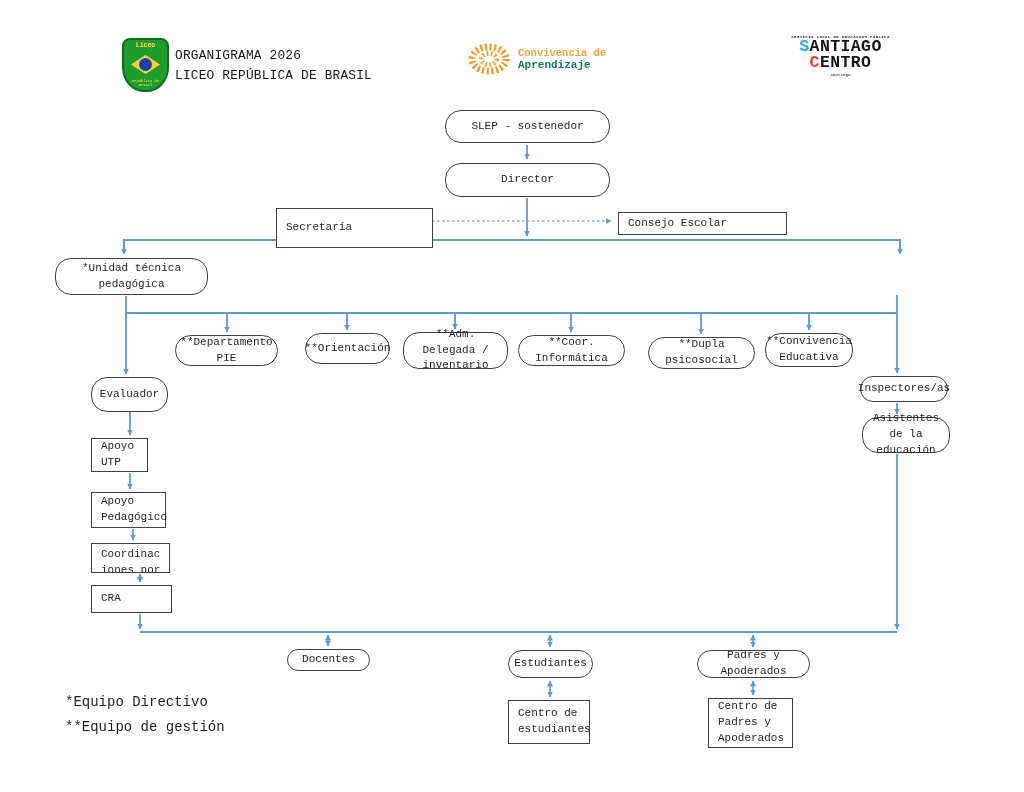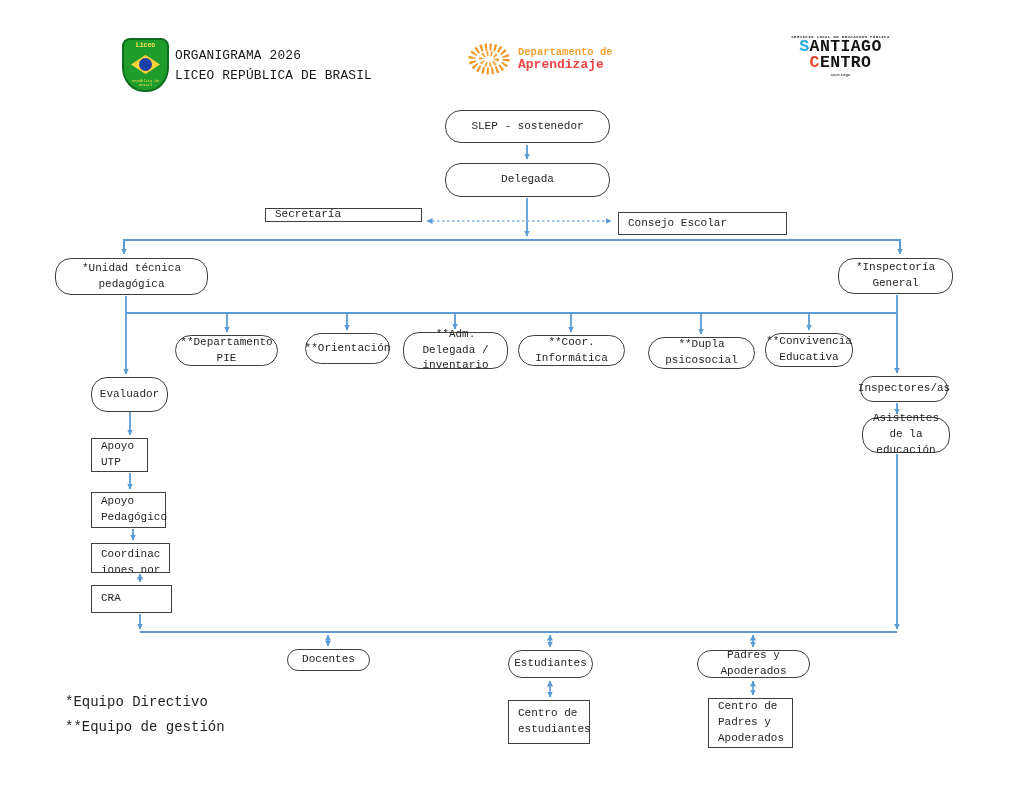--- a/index.html
+++ b/index.html
@@ -14,21 +14,21 @@
           clip-path:polygon(50% 0,100% 50%,50% 100%,0 50%);}
   .shield-globe{position:absolute;left:15px;top:18px;width:13px;height:13px;border-radius:50%;background:#1a3fa8;}
   .shield-bottom{position:absolute;left:0;right:0;bottom:3px;font-size:3.8px;color:#ffe24a;font-style:italic;}
 
   .main-title{position:absolute;left:175px;top:46px;font-size:12.8px;font-weight:500;color:#161616;
           line-height:1.55;letter-spacing:.2px;}
 
   .cda{position:absolute;left:466px;top:40px;display:flex;align-items:center;}
   .cda-text{margin-left:6px;color:#f2a236;font-weight:bold;line-height:1.15;}
   .cda-line1{font-size:10.5px;display:block;}
-  .cda-line2{font-size:13px;display:block;color:#ef4444;}
+  .cda-line2{font-size:11px;display:block;color:#0f766e;}
 
   .slep-logo{position:absolute;left:788px;top:33px;width:99px;padding:2px 3px;background:#fff;text-align:center;}
   .slep-top{font-size:4.2px;font-weight:bold;color:#3a3a3a;letter-spacing:.3px;white-space:nowrap;overflow:hidden;}
   .slep-line{font-size:16.5px;font-weight:800;line-height:.98;color:#141414;letter-spacing:.4px;}
   .slep-line.santiago::first-letter{color:#29abe2;}
   .slep-line.centro::first-letter{color:#e8442e;}
   .slep-caption{font-size:4.2px;font-weight:bold;color:#555;margin-top:2px;}
 
   
   .node{position:absolute;background:#fff;border:1.4px solid #3f3f3f;box-sizing:border-box;
@@ -61,21 +61,21 @@
   </div>
 
   <div class="cda">
     <svg width="46" height="38" viewBox="0 0 46 38">
       <g fill="none" stroke="#f0941f">
         <ellipse cx="23" cy="19" rx="17" ry="12" stroke-width="7" stroke-dasharray="2 2.6"></ellipse>
         <ellipse cx="23" cy="19" rx="7.5" ry="5.5" stroke-width="5" stroke-dasharray="1.8 2.2" stroke-opacity="0.85"></ellipse>
       </g>
     </svg>
     <span class="cda-text">
-      <span class="cda-line1">Departamento de</span>
+      <span class="cda-line1">Convivencia de</span>
       <span class="cda-line2">Aprendizaje</span>
     </span>
   </div>
 
   <div class="slep-logo">
     <div class="slep-top">SERVICIO LOCAL DE EDUCACIÓN PÚBLICA</div>
     <div class="slep-line santiago">SANTIAGO</div>
     <div class="slep-line centro">CENTRO</div>
     <div class="slep-caption">Santiago</div>
   </div>
@@ -126,26 +126,25 @@
 
       <line x1="328" y1="635" x2="328" y2="646" stroke-width="1.6" marker-start="url(#ahs)" marker-end="url(#ah)"></line>
       <line x1="550" y1="635" x2="550" y2="647" stroke-width="1.6" marker-start="url(#ahs)" marker-end="url(#ah)"></line>
       <line x1="753" y1="635" x2="753" y2="647" stroke-width="1.6" marker-start="url(#ahs)" marker-end="url(#ah)"></line>
       <line x1="550" y1="681" x2="550" y2="697" stroke-width="1.6" marker-start="url(#ahs)" marker-end="url(#ah)"></line>
       <line x1="753" y1="681" x2="753" y2="695" stroke-width="1.6" marker-start="url(#ahs)" marker-end="url(#ah)"></line>
     </g>
   </svg>
 
   <div class="node center thick" style="left:445px;top:110px;width:165px;height:33px">SLEP - sostenedor</div>
-  <div class="node center thick" style="left:445px;top:163px;width:165px;height:34px">Delegada</div>
-  <div class="node left thick" style="left:265px;top:208px;width:157px;height:14px">Secretaría</div>
+  <div class="node center thick" style="left:445px;top:163px;width:165px;height:34px">Director</div>
+  <div class="node left thick" style="left:276px;top:208px;width:157px;height:40px">Secretaría</div>
   <div class="node left" style="left:618px;top:212px;width:169px;height:23px">Consejo Escolar</div>
 
   <div class="node center thick" style="left:55px;top:258px;width:153px;height:37px">*Unidad técnica pedagógica</div>
-  <div class="node center thick" style="left:838px;top:258px;width:115px;height:36px">*Inspectoría General</div>
 
   <div class="node center" style="left:175px;top:335px;width:103px;height:31px">**Departamento PIE</div>
   <div class="node center" style="left:305px;top:333px;width:85px;height:31px">**Orientación</div>
   <div class="node center" style="left:403px;top:332px;width:105px;height:37px">**Adm. Delegada / inventario</div>
   <div class="node center" style="left:518px;top:335px;width:107px;height:31px">**Coor. Informática</div>
   <div class="node center" style="left:648px;top:337px;width:107px;height:32px">**Dupla psicosocial</div>
   <div class="node center" style="left:765px;top:333px;width:88px;height:34px">**Convivencia Educativa</div>
 
   <div class="node center" style="left:91px;top:377px;width:77px;height:35px">Evaluador</div>
   <div class="node left" style="left:91px;top:438px;width:57px;height:34px">Apoyo UTP</div>

